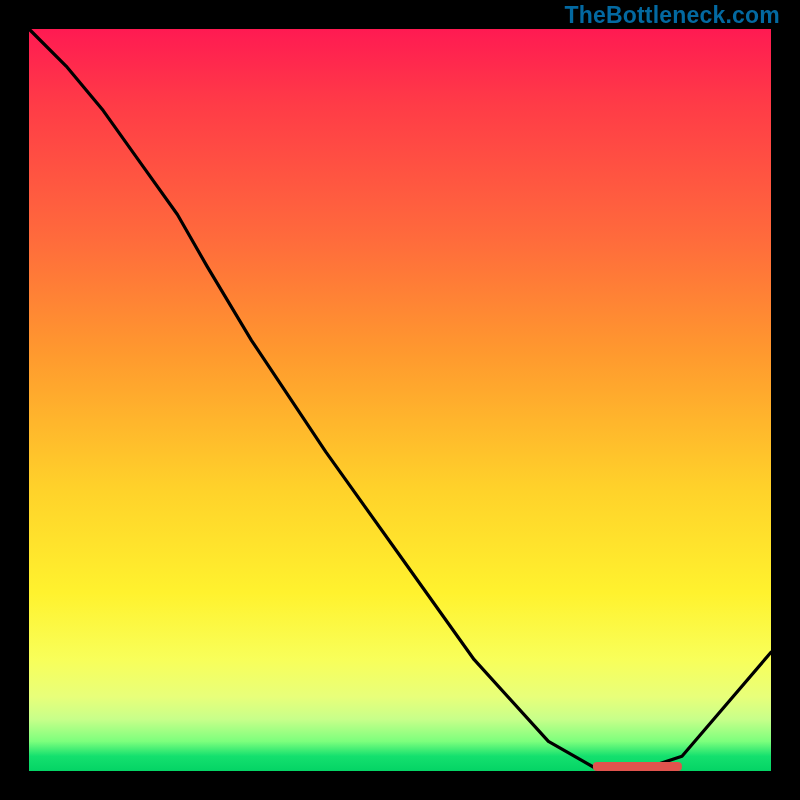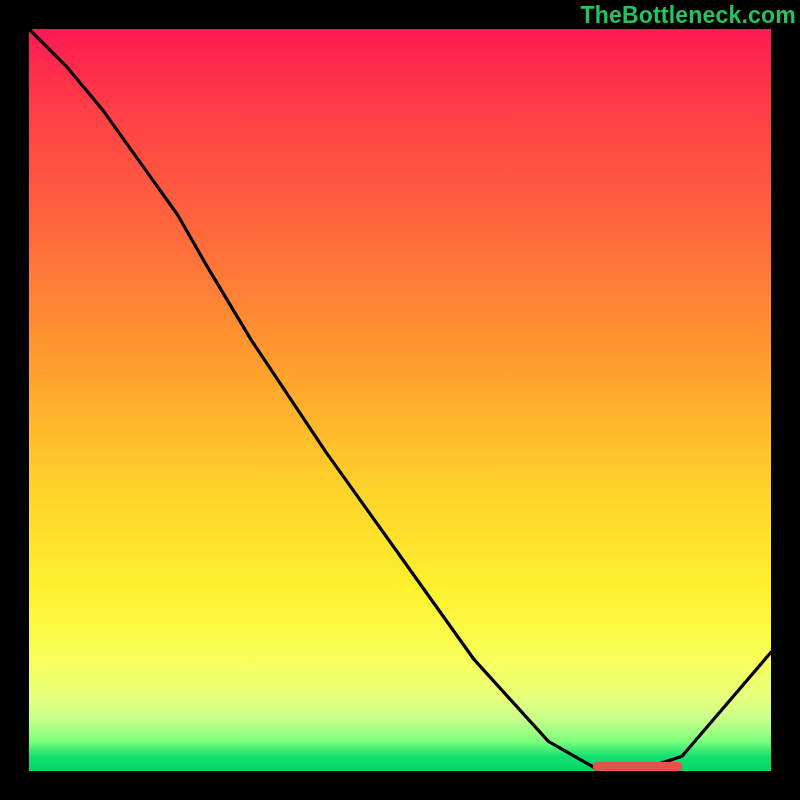--- a/index.html
+++ b/index.html
@@ -12,22 +12,22 @@
     overflow: hidden;
   }
   .wrap {
     position: relative;
     width: 800px;
     height: 800px;
   }
   .watermark {
     position: absolute;
     top: 2px;
-    right: 4px;
-    color: #22c55e;
+    right: 20px;
+    color: #0369a1;
     font-size: 23px;
     font-weight: 600;
     letter-spacing: 0.2px;
     user-select: none;
   }
   .plot {
     position: absolute;
     left: 29px;
     top: 29px;
     width: 742px;

